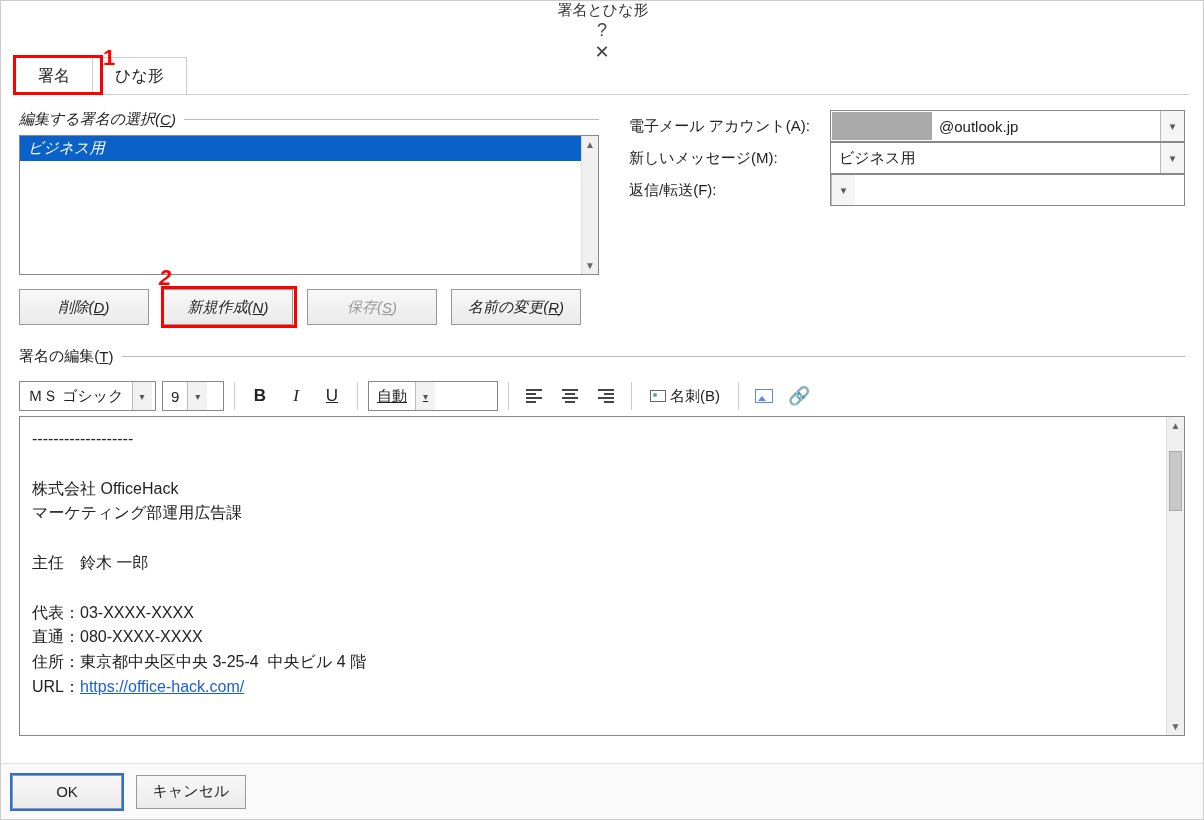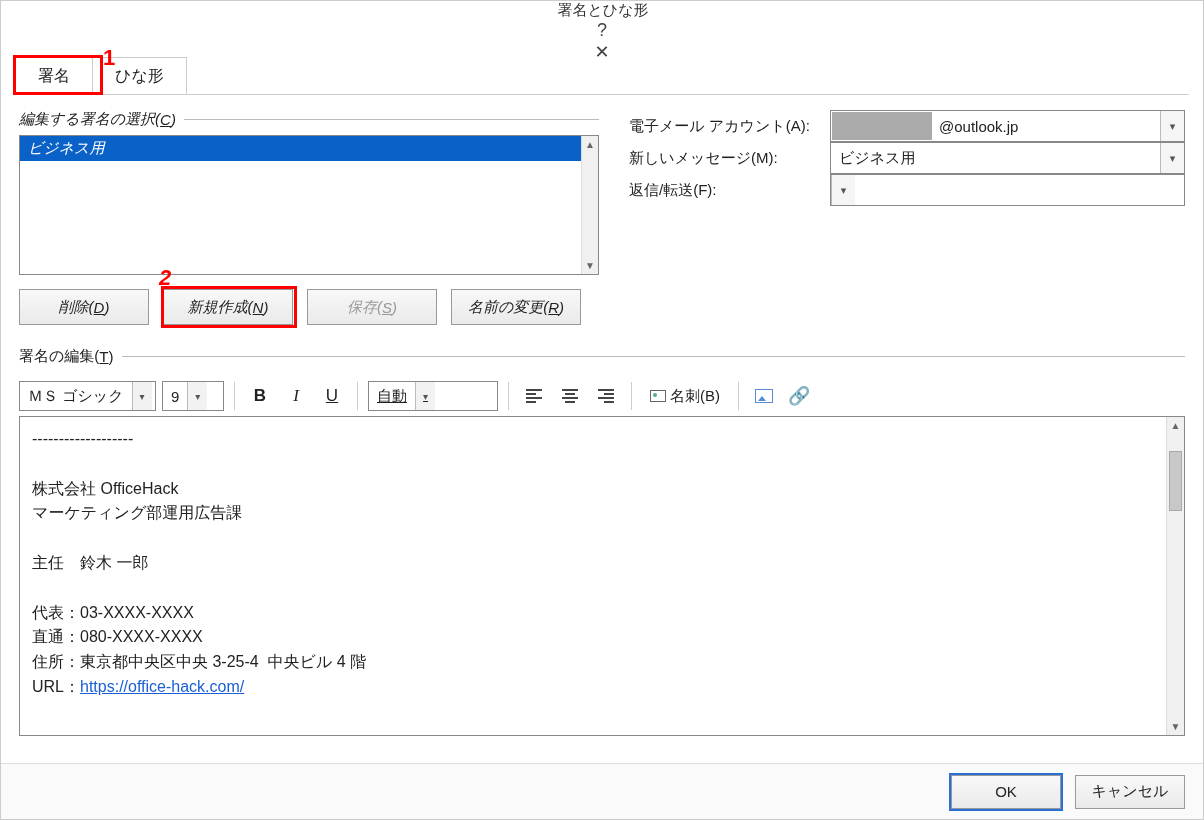--- a/index.html
+++ b/index.html
@@ -55,21 +55,21 @@
   .vc-ico{width:16px;height:12px;border:1px solid #666;position:relative;}
   .vc-ico::before{content:"";position:absolute;left:2px;top:2px;width:4px;height:4px;border-radius:50%;background:#5a8;}
   .pic-ico{width:18px;height:14px;border:1px solid #5a8ad8;position:relative;}
   .pic-ico::after{content:"";position:absolute;left:2px;bottom:1px;width:0;height:0;border-left:4px solid transparent;border-right:4px solid transparent;border-bottom:5px solid #5a8ad8;}
   .link-ico{color:#2a6ed6;font-size:18px;}
   .editor-wrap{border:1px solid #888;height:320px;display:flex;}
   .editor{flex:1;padding:10px 12px;font-family:"MS Gothic","ＭＳ ゴシック",monospace;font-size:16px;line-height:1.55;white-space:pre-wrap;overflow:auto;}
   .editor a{color:#1b5fd4;text-decoration:underline;}
   .ed-scroll{width:18px;background:#f0f0f0;border-left:1px solid #ddd;display:flex;flex-direction:column;}
   .ed-thumb{height:60px;background:#c8c8c8;margin:17px 2px 0 2px;border:1px solid #aaa;}
-  .footer{height:56px;border-top:1px solid #ddd;display:flex;align-items:center;justify-content:flex-end;gap:14px;padding:0 18px;background:#fafafa;}
+  .footer{height:56px;border-top:1px solid #ddd;display:flex;align-items:center;gap:14px;padding:0 11px;background:#fafafa;}
   .fbtn{width:110px;height:34px;border:1px solid #999;background:linear-gradient(#f8f8f8,#eaeaea);display:flex;align-items:center;justify-content:center;font-size:15px;}
   .fbtn.primary{outline:2px solid #2a6ed6;}
   .callout{position:absolute;color:#ff0000;font-weight:bold;font-size:22px;z-index:10;pointer-events:none;}
   .redbox{position:absolute;border:3px solid #ff0000;z-index:10;pointer-events:none;}
 </style>
 </head>
 <body>
 
 <div class="window">
   <div class="titlebar">

